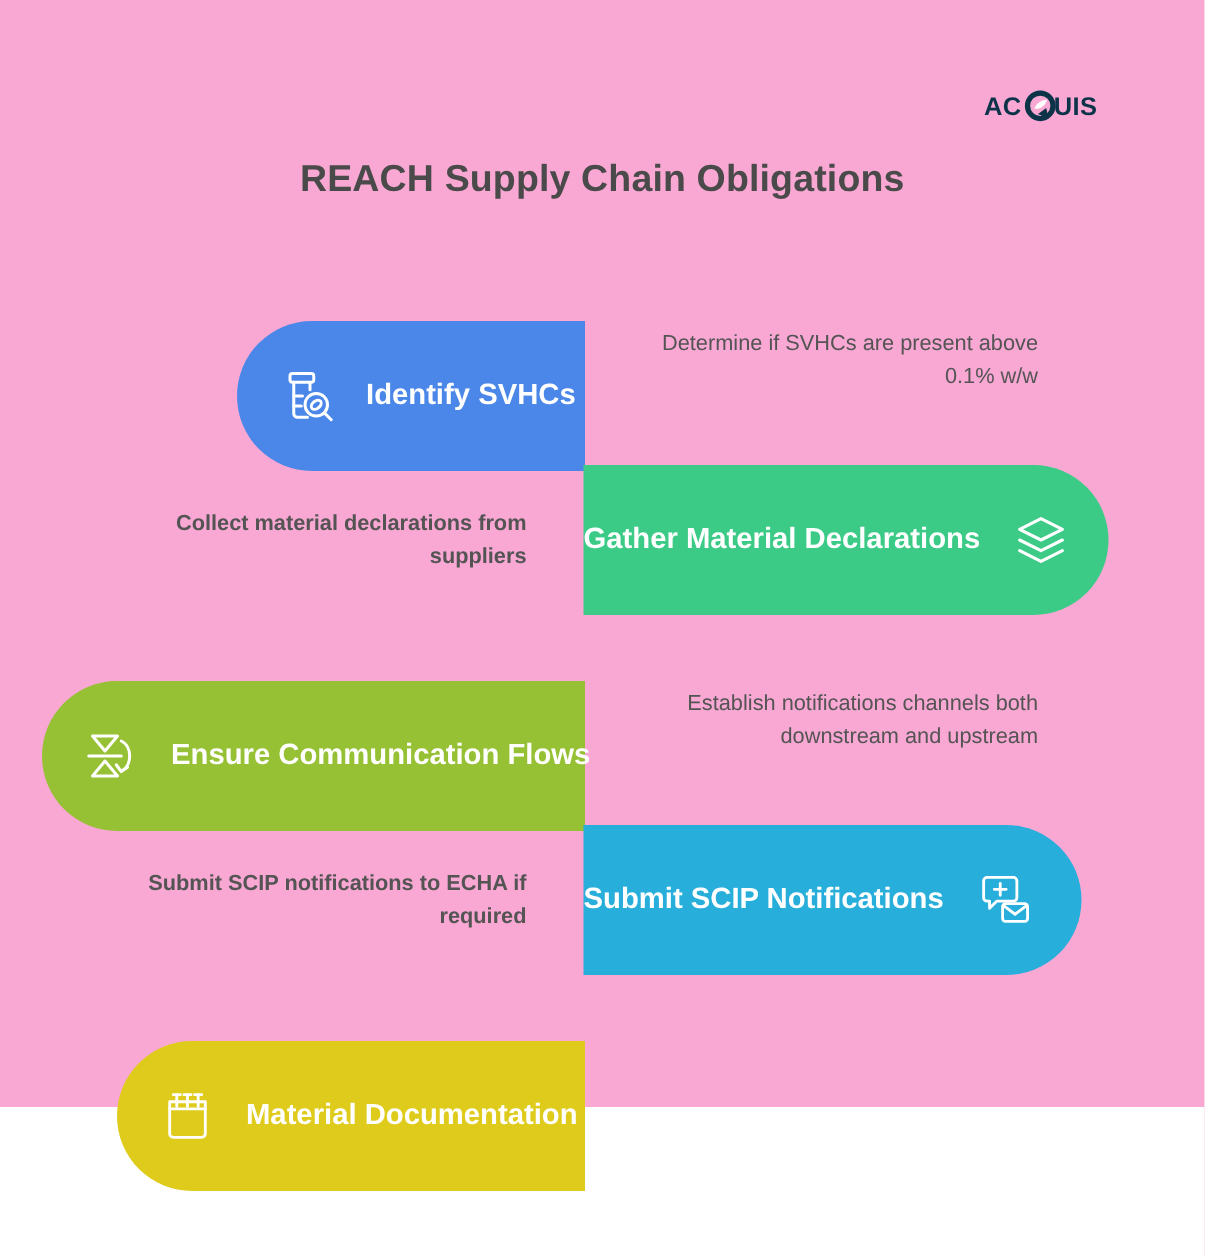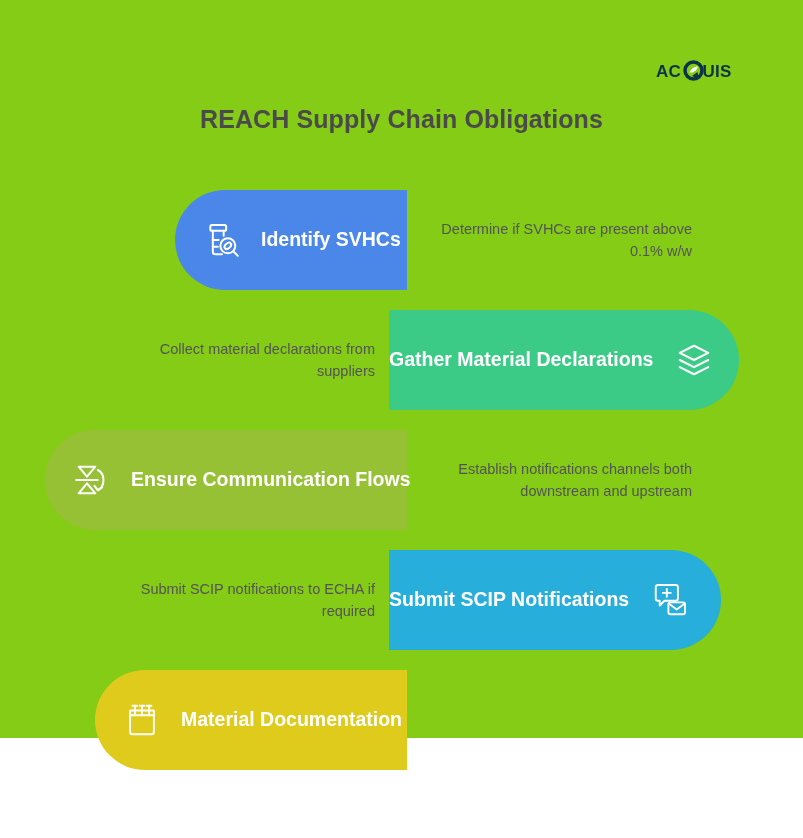--- a/index.html
+++ b/index.html
@@ -10,21 +10,21 @@
     height: 838px;
     background: #ffffff;
     font-family: "Liberation Sans", sans-serif;
     overflow: hidden;
   }
 
   .page {
     position: relative;
     width: 803px;
     height: 738px;
-    background: #84cc16;
+    background: #f9a8d4;
   }
 
   
   .logo {
     position: absolute;
     top: 56px;
     right: 42px;
     display: flex;
     align-items: center;
     height: 30px;
@@ -65,25 +65,26 @@
     position: absolute;
     top: 10px;
     height: 100px;
     display: flex;
     align-items: center;
     color: #ffffff;
   }
 
   
   .pill.left {
-    right: 396px;            
+    right: 413px;            
     border-radius: 52px 0 0 52px;
     justify-content: flex-start;
     padding-left: 26px;
     padding-right: 12px;
+    margin-top: 24px;
   }
 
   
   .pill.right {
     left: 389px;
     border-radius: 0 52px 52px 0;
     justify-content: flex-start;
     padding-right: 26px;
   }
 
@@ -121,23 +122,24 @@
     color: #545454;
   }
   
   .desc.right {
     left: 412px;
     width: 280px;
     text-align: right;
   }
   
   .desc.left {
-    right: 428px;
+    right: 452px;
     width: 260px;
     text-align: right;
+    font-weight: bold;
   }
 </style>
 </head>
 <body>
 
 <div class="page">
 
   <div class="logo">
     <svg class="logo-mark" width="105" height="30" viewBox="0 0 210 60">
       <g fill="#0d3349" font-family="Liberation Sans, sans-serif" font-size="34" font-weight="bold">

